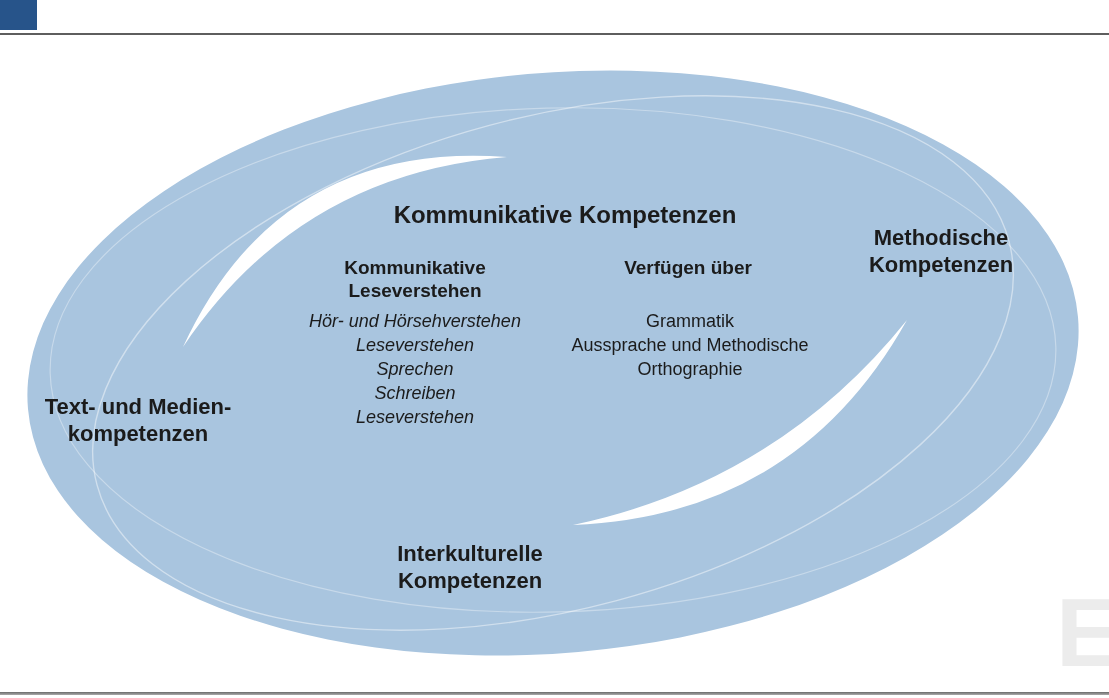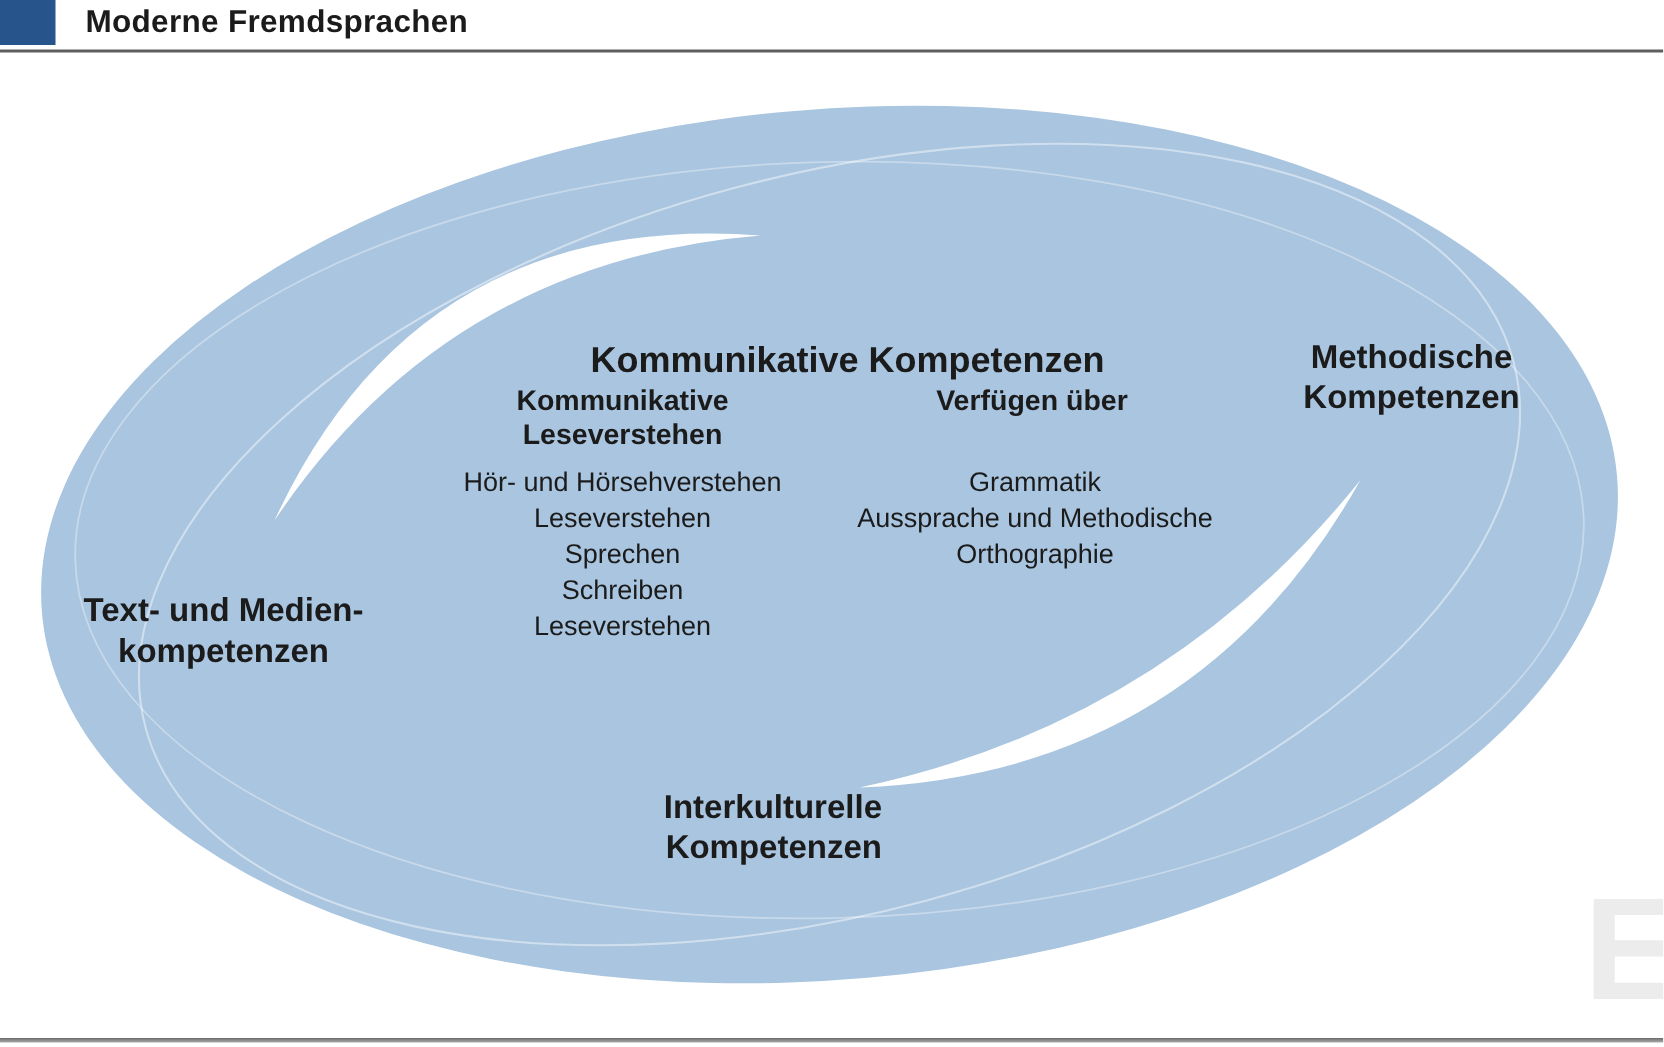--- a/index.html
+++ b/index.html
@@ -33,59 +33,58 @@
     background: #5E5E5E;
   }
 
   
   .diagram-svg { left: 0; top: 0; }
 
   
   .ctr { text-align: center; }
   .diagram-title {
     left: 365px; top: 200px; width: 400px;
-    font-size: 24px; font-weight: 700; line-height: 30px; margin-top: 26px;
+    font-size: 24px; font-weight: 700; line-height: 30px;
   }
   .col-heading {
     font-size: 19px; font-weight: 700; line-height: 23px;
   }
   .col-heading-left  { left: 315px; top: 256px; width: 200px; }
   .col-heading-right { left: 588px; top: 256px; width: 200px; text-align: center; }
   .col-list {
     font-size: 18px; line-height: 24px;
   }
-  .col-list-left  { left: 265px; top: 309px; width: 300px; }
+  .col-list-left  { left: 265px; top: 309px; width: 300px; font-style: italic; }
   .col-list-right { left: 540px; top: 309px; width: 300px; }
   .zone-label {
     font-size: 22px; font-weight: 700; line-height: 27px;
   }
   .zone-methodische    { left: 836px; top: 224px; width: 210px; }
-  .zone-text-medien    { left: 31px;  top: 393px; width: 236px; }
-  .zone-interkulturell { left: 352px; top: 524px; width: 236px; text-align: right; }
+  .zone-text-medien    { left: 20px;  top: 393px; width: 236px; }
+  .zone-interkulturell { left: 352px; top: 540px; width: 236px; }
 
   
   .watermark {
     left: 1056px; top: 584px;
     font-size: 97px; font-weight: 700; line-height: 1;
     color: #ECECEC;
     white-space: nowrap;
   }
   .bottom-rule {
     left: 0; top: 692px;
     width: 1109px; height: 3px;
     background: linear-gradient(#6a6a6a, #ababab);
   }
 </style>
 </head>
 <body>
 
 <div class="page">
 
   <div class="abs hdr-square"></div>
-  <div class="abs hdr-title">Moderne Fremdsprachen</div>
   <div class="abs hdr-rule"></div>
 
   <svg class="abs diagram-svg" width="1109" height="698" viewBox="0 0 1109 698" aria-hidden="true">
     <defs>
       <clipPath id="outerClip">
         <ellipse cx="553" cy="363" rx="527" ry="290" transform="rotate(-5 553 363)"></ellipse>
       </clipPath>
     </defs>
     <ellipse cx="553" cy="363" rx="527" ry="290" transform="rotate(-5 553 363)" fill="#A9C5DF"></ellipse>
     <g clip-path="url(#outerClip)">

